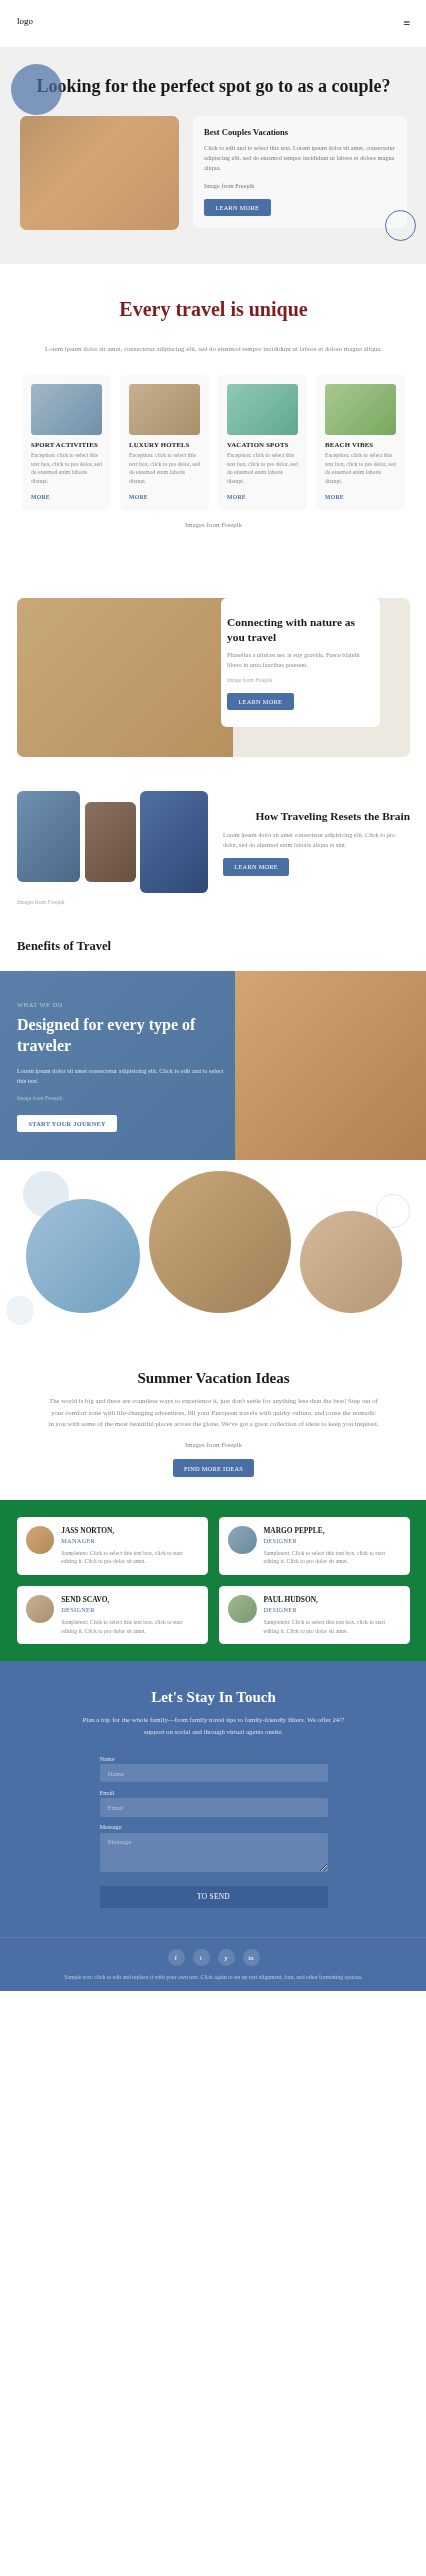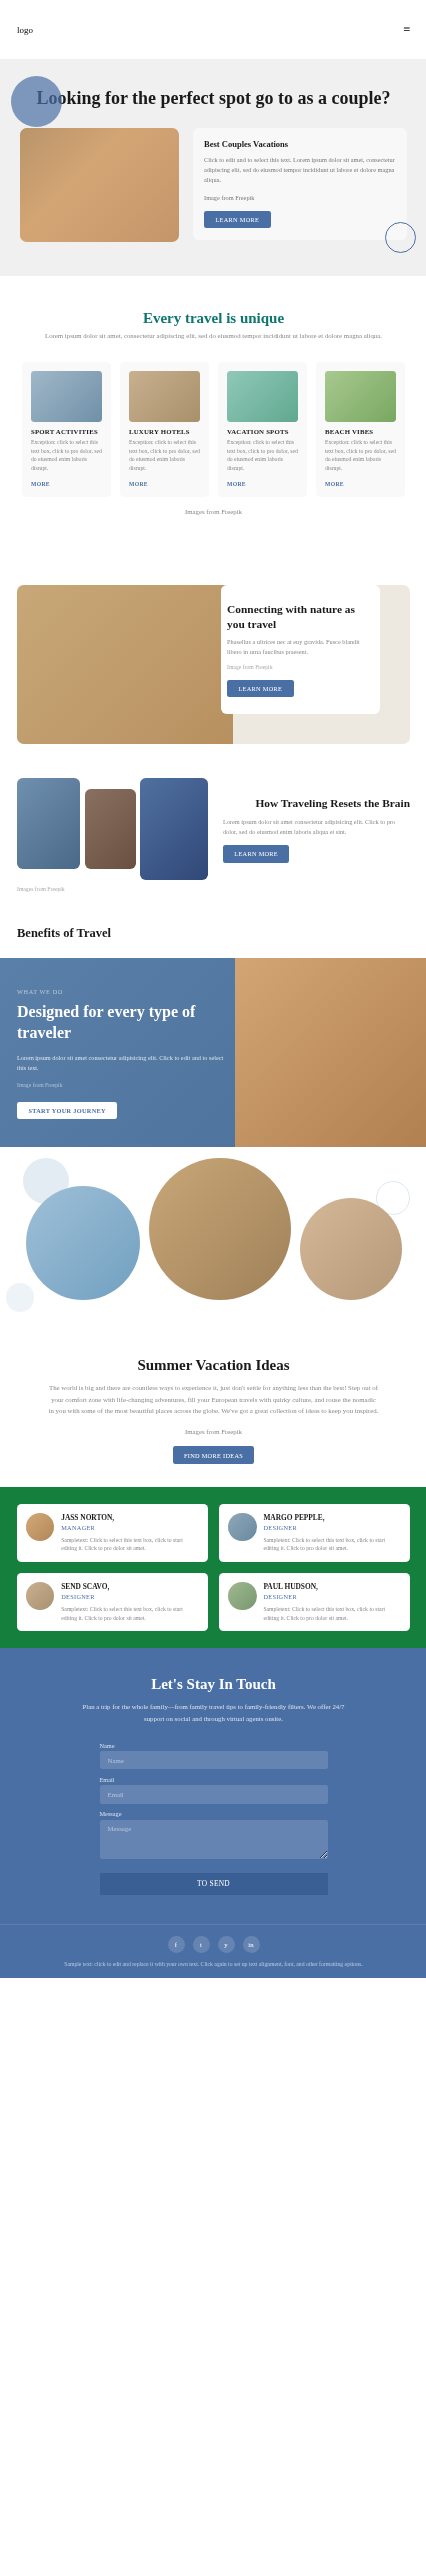--- a/index.html
+++ b/index.html
@@ -1,21 +1,21 @@
 <!DOCTYPE html>
 <html style="font-size:9px"><head>
   <meta charset="utf-8">
   <style>
     * { box-sizing: border-box; margin: 0; padding: 0; }
     body { font-family: 'Georgia', serif; background: #fff; width: 427px; overflow-x: hidden; }
 
     
     nav {
-      display: flex; justify-content: space-between; align-items: center;
-      padding: 22px 17px; background: #fff;
+      display: flex; justify-content: space-between; 
+      padding: 16px 17px; background: #fff;
     }
 
     
     .hero {
       background: #f0f0f0;
       padding: 28.4px 17px 34px;
       text-align: center;
       position: relative;
       overflow: hidden;
     }
@@ -59,21 +59,21 @@
       background: #4a6fa5; color: #fff; border: none;
       padding: 5.1px 11.4px; border-radius: 2.3px; font-size: 6.3px;
       cursor: pointer; font-family: inherit; letter-spacing: 0.3px;
       text-transform: uppercase;
     }
 
     
     .unique-section {
       padding: 34px 17px 23px; background: #fff; text-align: center;
     }
-    .unique-section h2 { font-size: 15px; color: #0f766e; margin-bottom: 4px; }
+    .unique-section h2 { font-size: 20px; color: #7f1d1d; margin-bottom: 23px; }
     .unique-section > p { font-size: 6.8px; color: #888; margin-bottom: 20.5px; line-height: 1.6; }
 
     .cards-row {
       display: flex; gap: 9px; justify-content: center;
     }
     .card {
       background: #f9f9f9; border-radius: 4.6px; padding: 9px;
       width: 89px; text-align: left;
     }
     .card-img {

